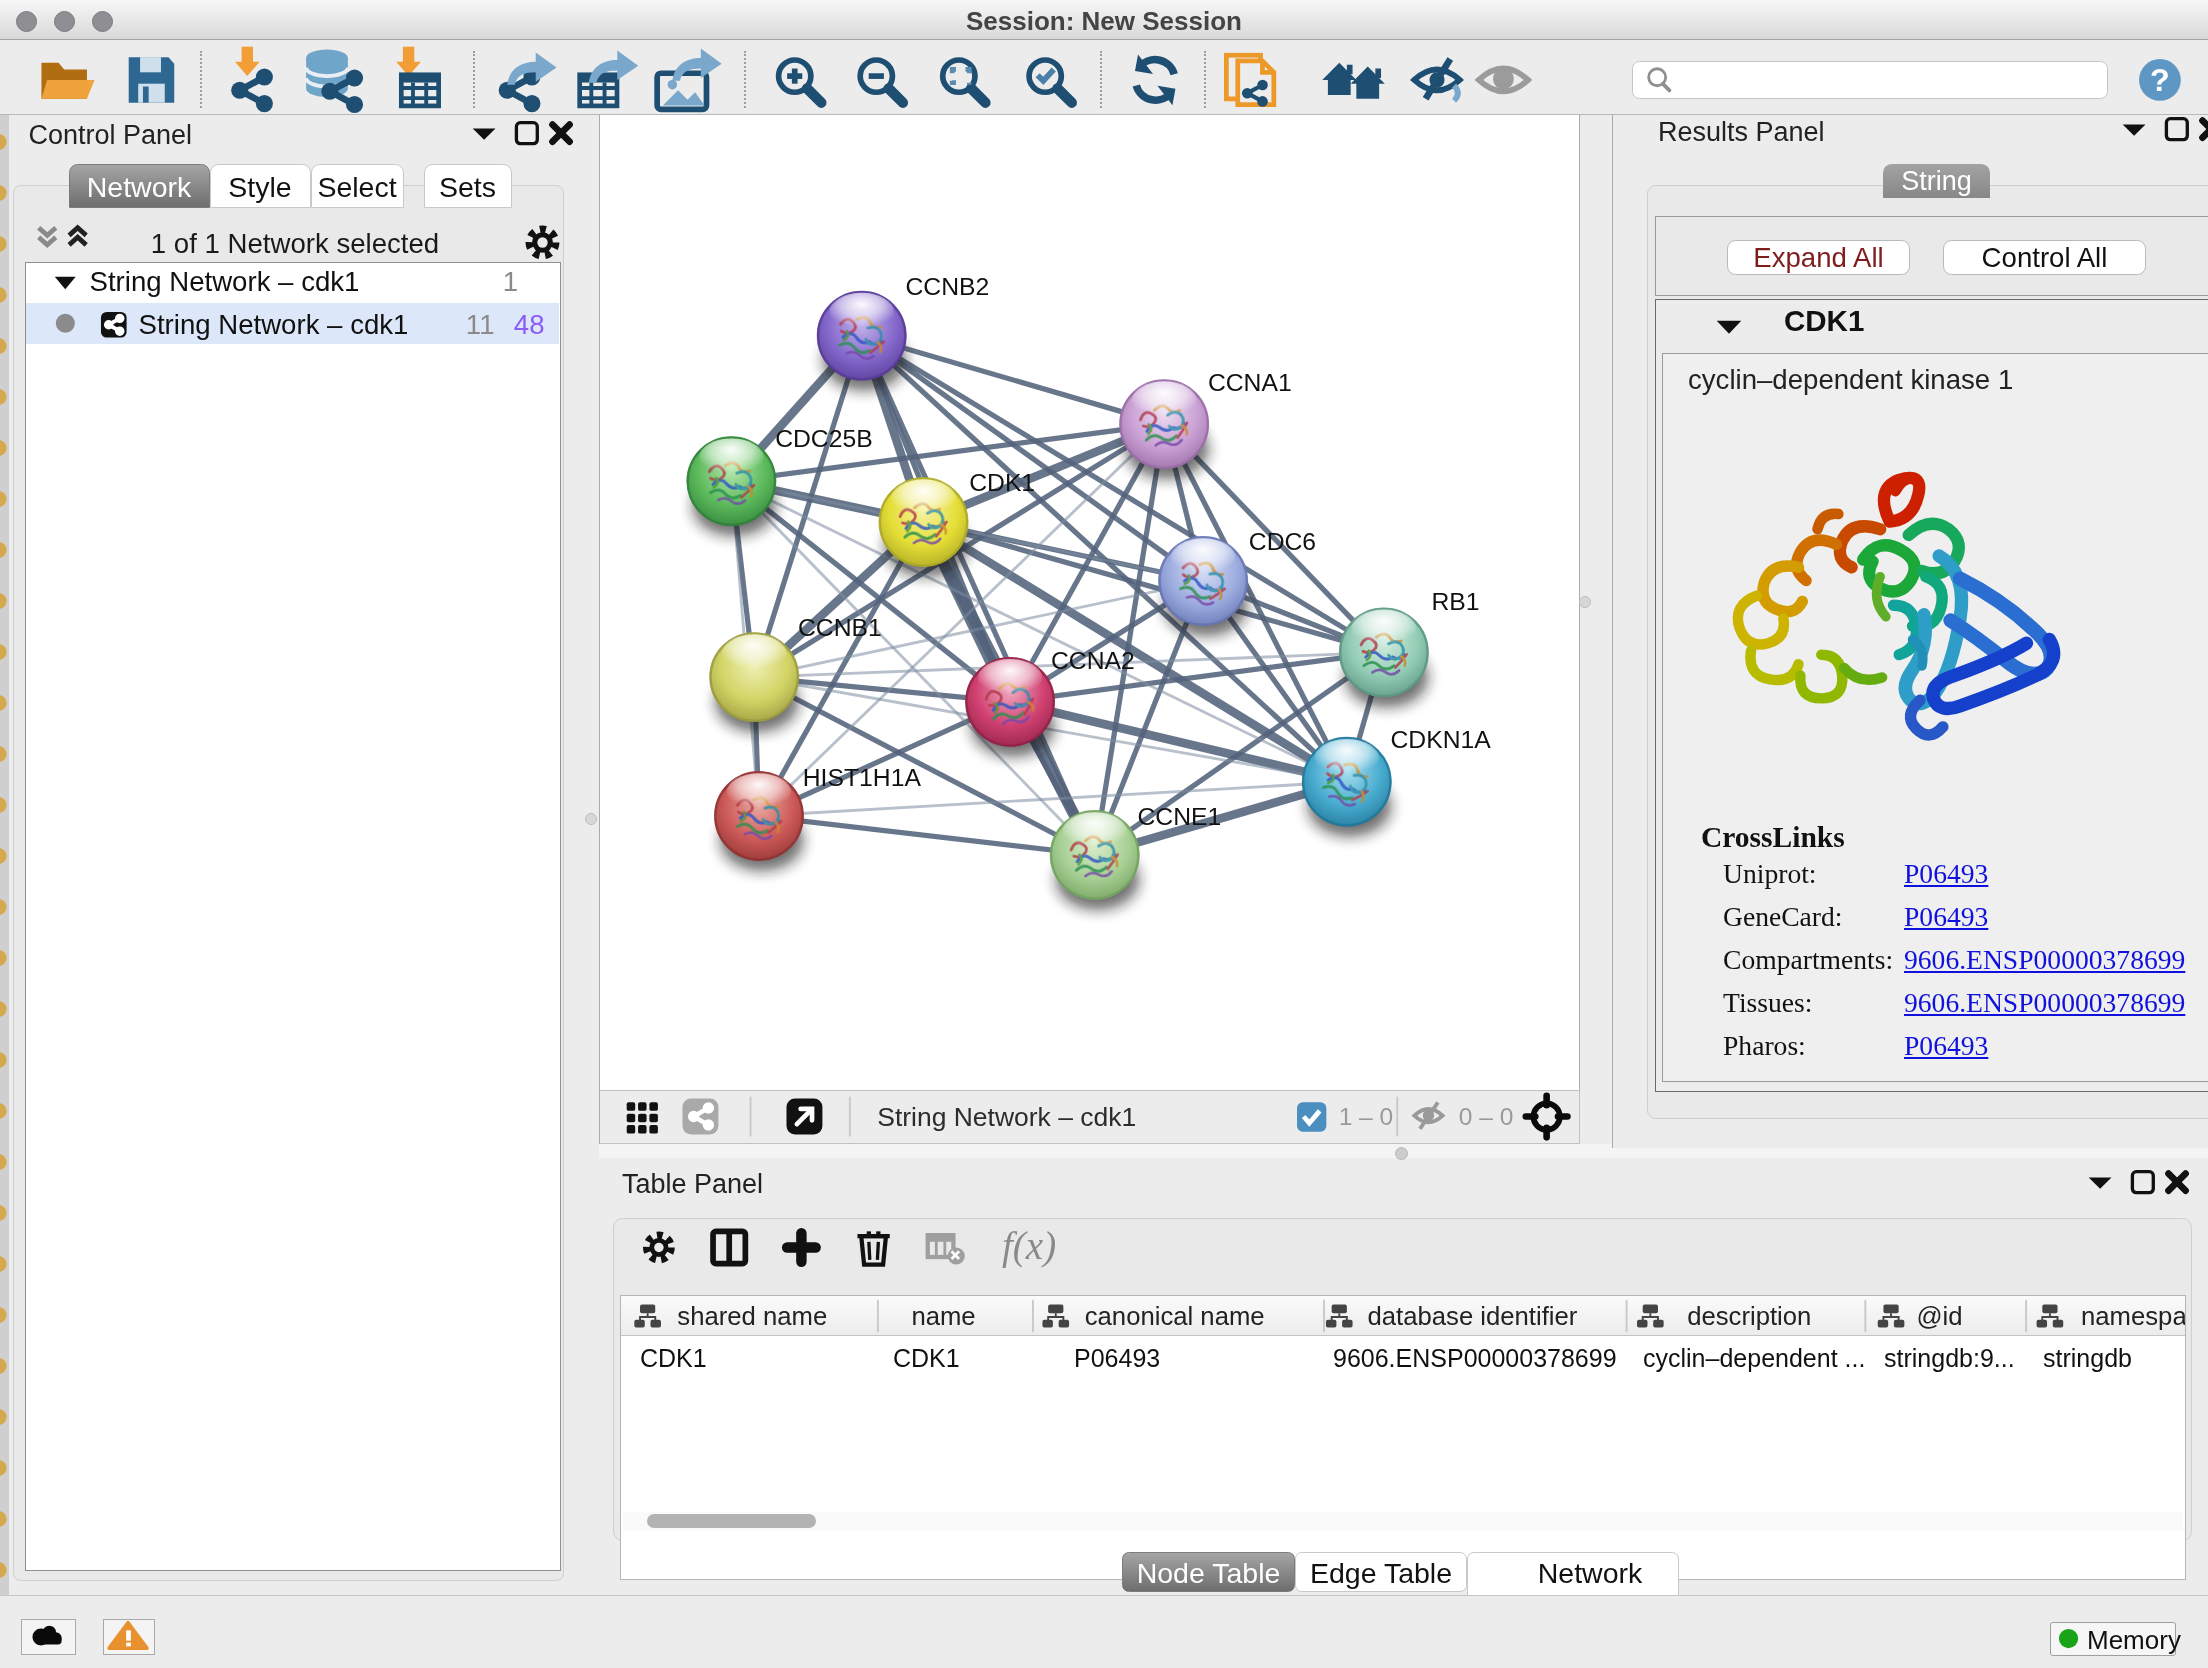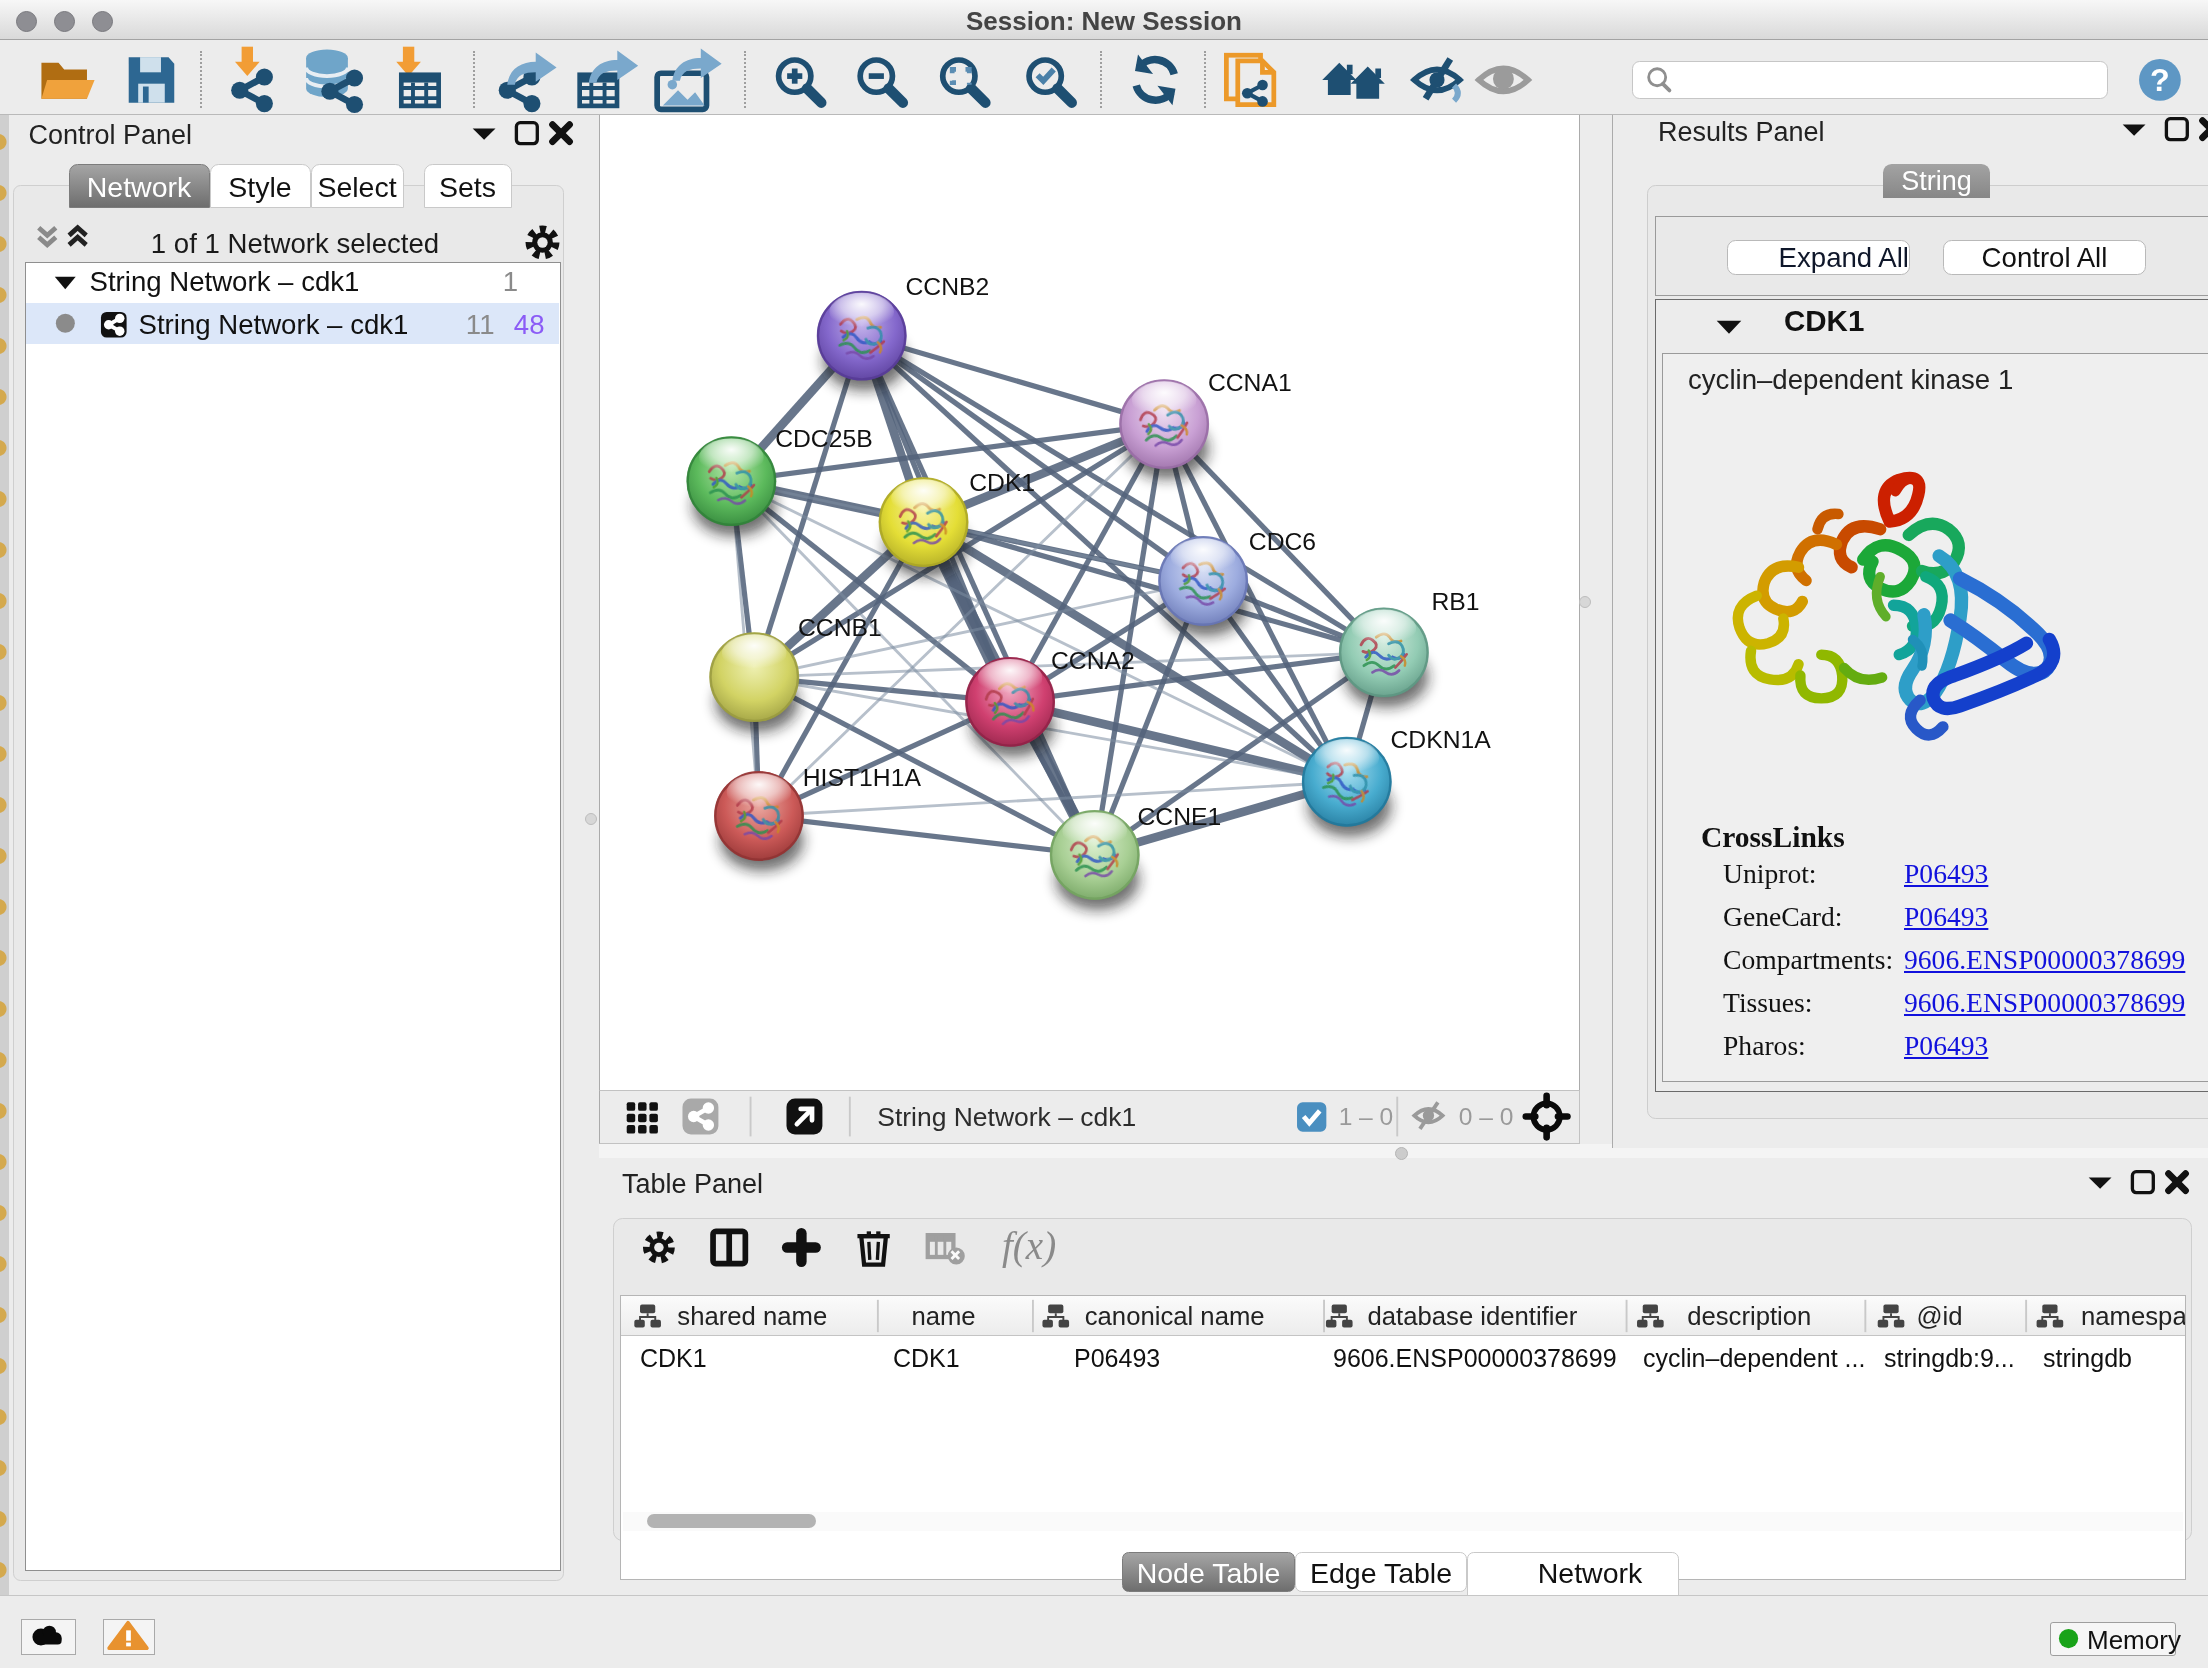--- a/index.html
+++ b/index.html
@@ -545,21 +545,21 @@
     <path d="M 6,12 L 30,12 L 18,24 Z" fill="#111"></path>
     <rect x="52" y="6" width="22" height="22" rx="4" fill="none" stroke="#111" stroke-width="3.5"></rect>
     <g stroke="#111" stroke-width="7" stroke-linecap="round">
         <line x1="90" y1="8" x2="108" y2="26"></line>
         <line x1="108" y1="8" x2="90" y2="26"></line>
       </g>
   </svg>
   <div style="position:absolute;left:270px;top:49px;width:107px;height:34px;background:linear-gradient(#a3a3a3,#878787);border-radius:8.6px 8.6px 0 0;color:#fff;font-size:27px;text-align:center;line-height:34px;z-index:5;">String</div>
   <div style="position:absolute;left:34px;top:70px;width:581px;height:934px;background:#e9e9e9;border:1px solid #cdcdcd;border-radius:8.6px;"></div>
   <div style="position:absolute;left:42px;top:101px;width:566px;height:80px;border:1px solid #9a9a9a;background:#e9e9e9;"></div>
-  <div style="position:absolute;left:114px;top:125px;width:183px;height:35px;background:#fff;border:1px solid #b9b9b9;border-radius:8.6px;font-size:27.6px;text-align:right;line-height:33px;color:#0f172a;">Expand All</div>
+  <div style="position:absolute;left:114px;top:125px;width:183px;height:35px;background:#fff;border:1px solid #b9b9b9;border-radius:8.6px;font-size:27.6px;text-align:center;line-height:33px;color:#7f1d1d;">Expand All</div>
   <div style="position:absolute;left:330px;top:125px;width:203px;height:35px;background:#fff;border:1px solid #b9b9b9;border-radius:8.6px;font-size:27.6px;text-align:center;line-height:33px;color:#111;">Control All</div>
   <div style="position:absolute;left:42px;top:184px;width:566px;height:793px;border:1.9px solid #6a6a6a;background:#ececec;"></div>
   <svg width="34" height="28.5" style="position:absolute;left:99px;top:198px;" viewBox="0 0 36 30">
       <path d="M 5,8 L 31,8 L 18,22 Z" fill="#111"></path>
     </svg>
   <div style="position:absolute;left:171px;top:189px;width:190px;font-size:29.5px;font-weight:bold;color:#111;">CDK1</div>
   <div style="position:absolute;left:49px;top:238px;width:551px;height:729px;background:#efefef;border:1px solid #9a9a9a;"></div>
   <div style="position:absolute;left:75px;top:249px;font-size:27.6px;color:#222;">cyclin–dependent kinase 1</div>
   <svg width="380" height="314" viewBox="0 0 400 330" style="position:absolute;left:81px;top:338px;">
     <g fill="none" stroke-linecap="round">

